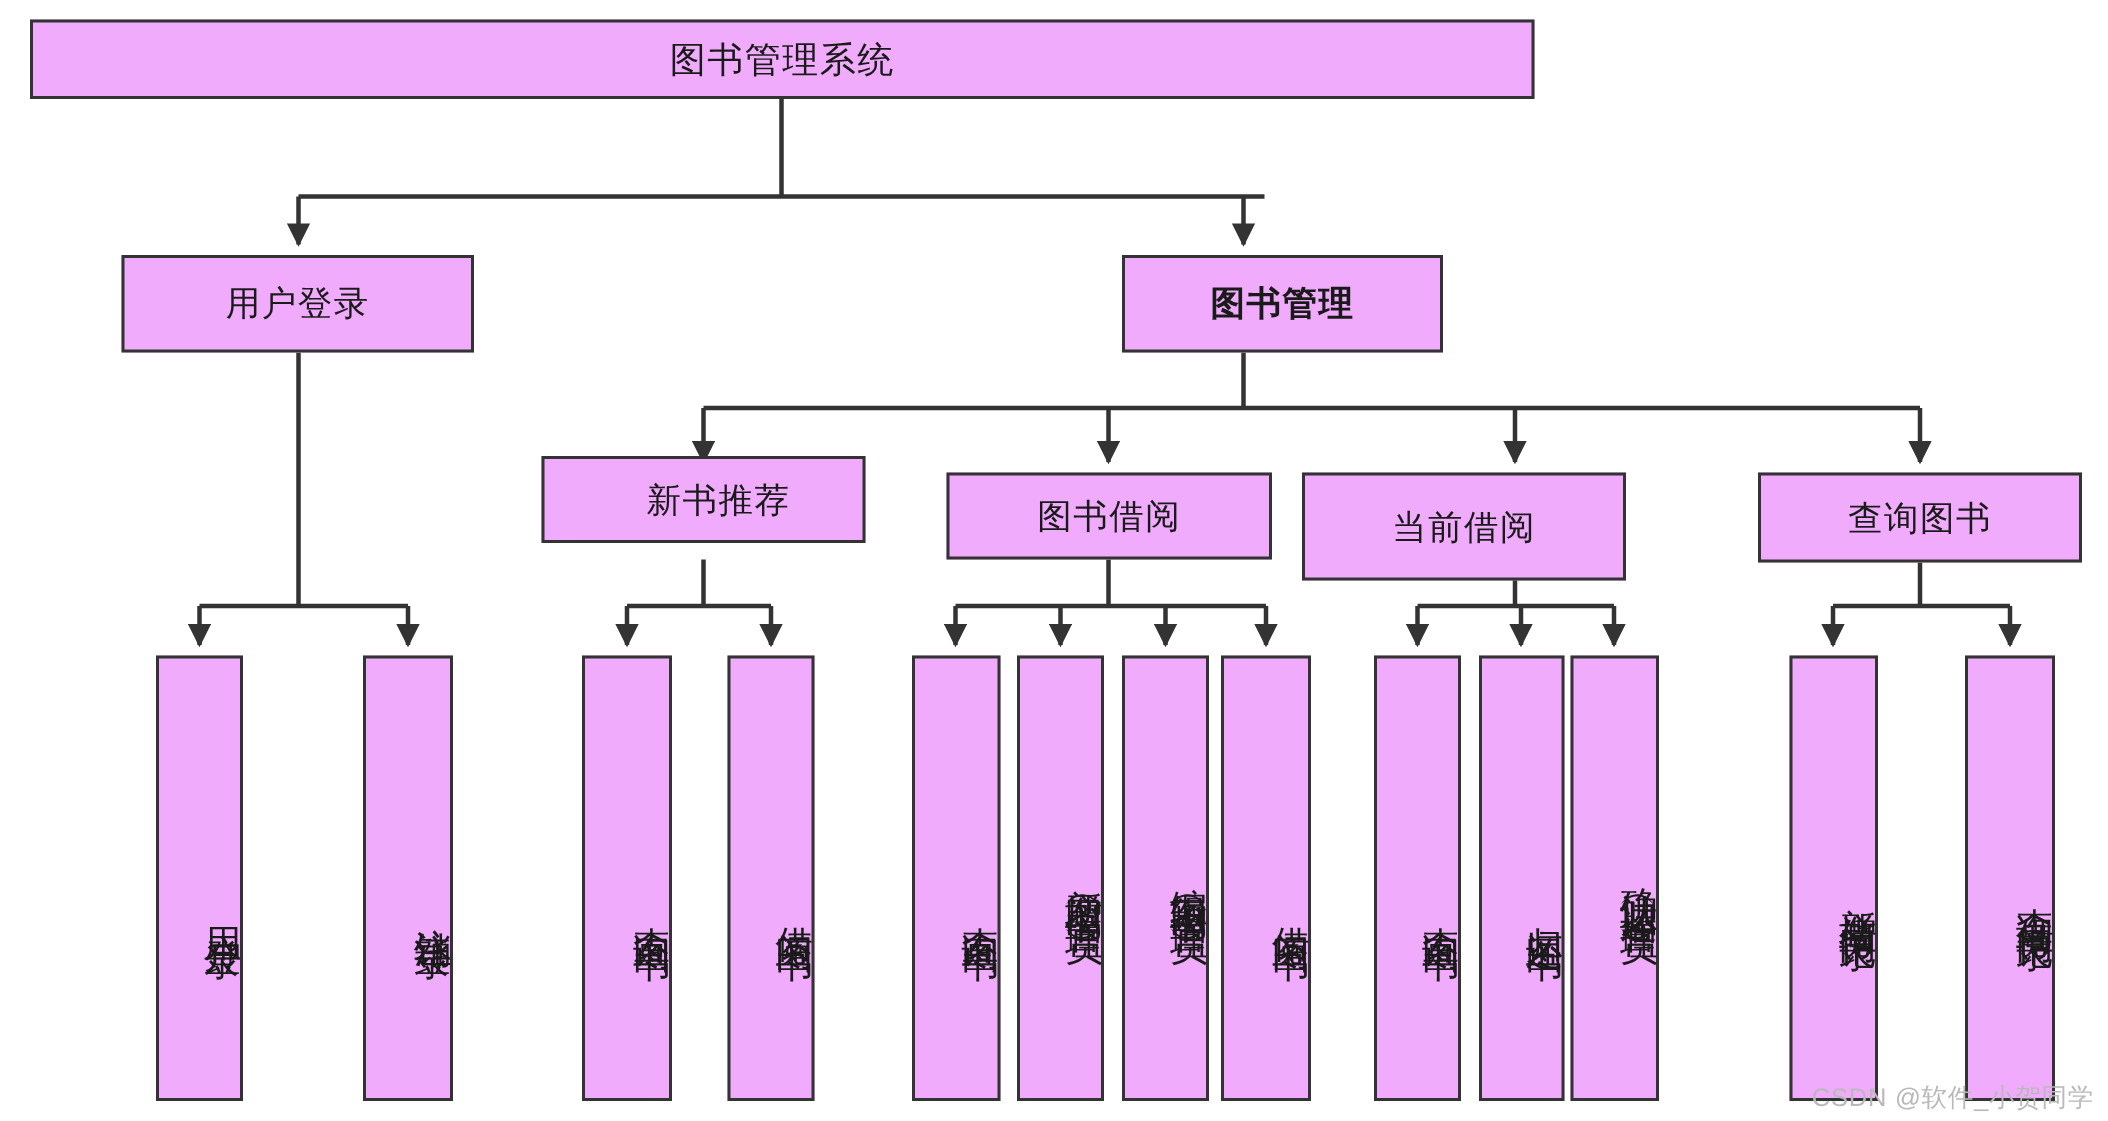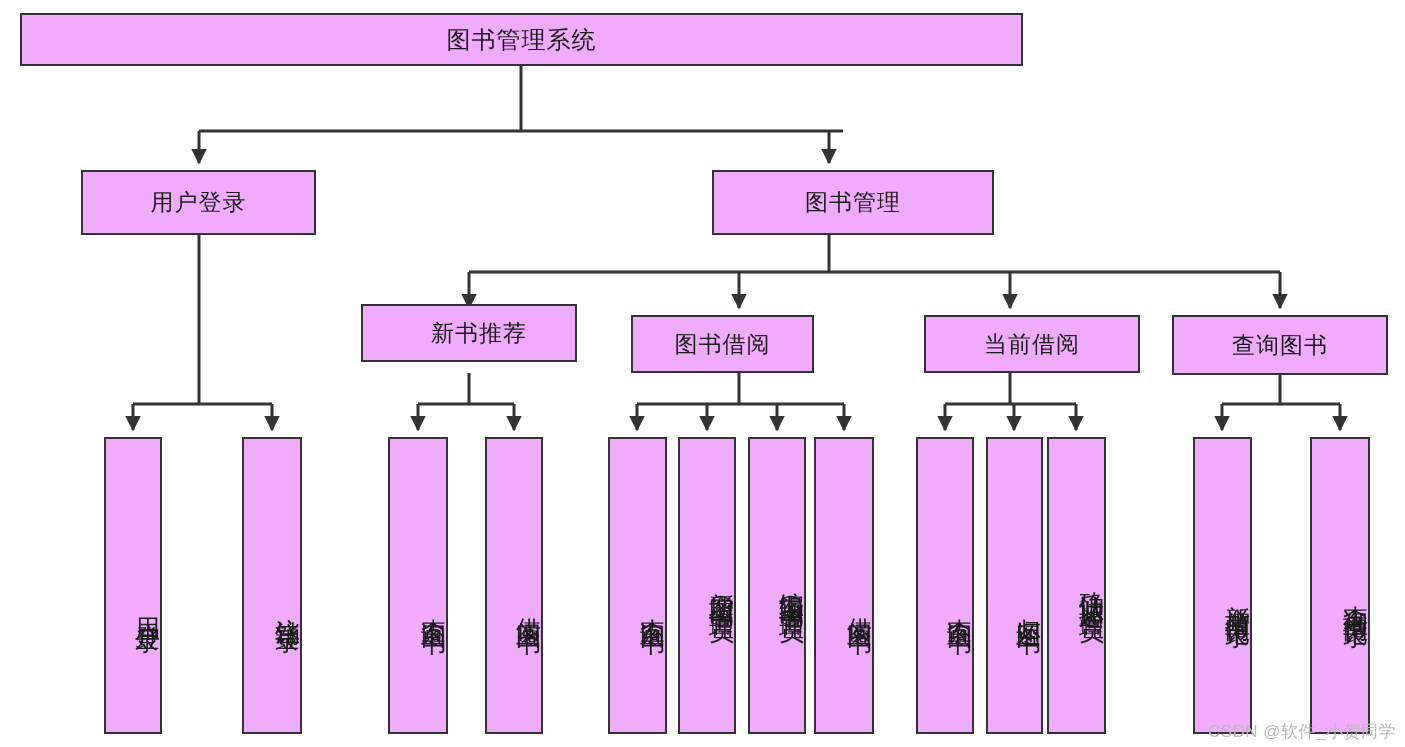--- a/index.html
+++ b/index.html
@@ -114,25 +114,25 @@
       <path d="M 1280 375 L 1280 404"></path>
       <path d="M 1222 404 L 1340 404"></path>
       <path d="M 1222 404 L 1222 430" marker-end="url(#arr)"></path>
       <path d="M 1340 404 L 1340 430" marker-end="url(#arr)"></path>
     </g>
   </svg>
 
   <div class="node h" id="root-node" style="left:20px; top:13px; width:1003px; height:53px;">图书管理系统</div>
 
   <div class="node h" style="left:81px; top:170px; width:235px; height:65px;">用户登录</div>
-  <div class="node h" style="left:712px; top:170px; width:282px; height:65px;">图书管理</div>
+  <div class="node h" style="left:748px; top:170px; width:214px; height:65px;font-weight:bold;">图书管理</div>
 
   <div class="node h" style="left:361px; top:304px; width:216px; height:58px;padding-left:20px;">新书推荐</div>
-  <div class="node h" style="left:631px; top:315px; width:183px; height:58px;">图书借阅</div>
-  <div class="node h" style="left:924px; top:315px; width:216px; height:58px;">当前借阅</div>
+  <div class="node h" style="left:631px; top:315px; width:217px; height:58px;">图书借阅</div>
+  <div class="node h" style="left:868px; top:315px; width:216px; height:72px;">当前借阅</div>
   <div class="node h" style="left:1172px; top:315px; width:216px; height:60px;">查询图书</div>
 
   <div class="node v pad-lo" style="left:104px; top:437px; width:58px; height:297px;">用户登录</div>
   <div class="node v pad-lo" style="left:242px; top:437px; width:60px; height:297px;">注销登录</div>
 
   <div class="node v pad-lo" style="left:388px; top:437px; width:60px; height:297px;">查询图书</div>
   <div class="node v pad-lo" style="left:485px; top:437px; width:58px; height:297px;">借阅图书</div>
 
   <div class="node v pad-lo" style="left:608px; top:437px; width:59px; height:297px;">查询图书</div>
   <div class="node v pad-hi" style="left:678px; top:437px; width:58px; height:297px;">新增图书（管理员）</div>

